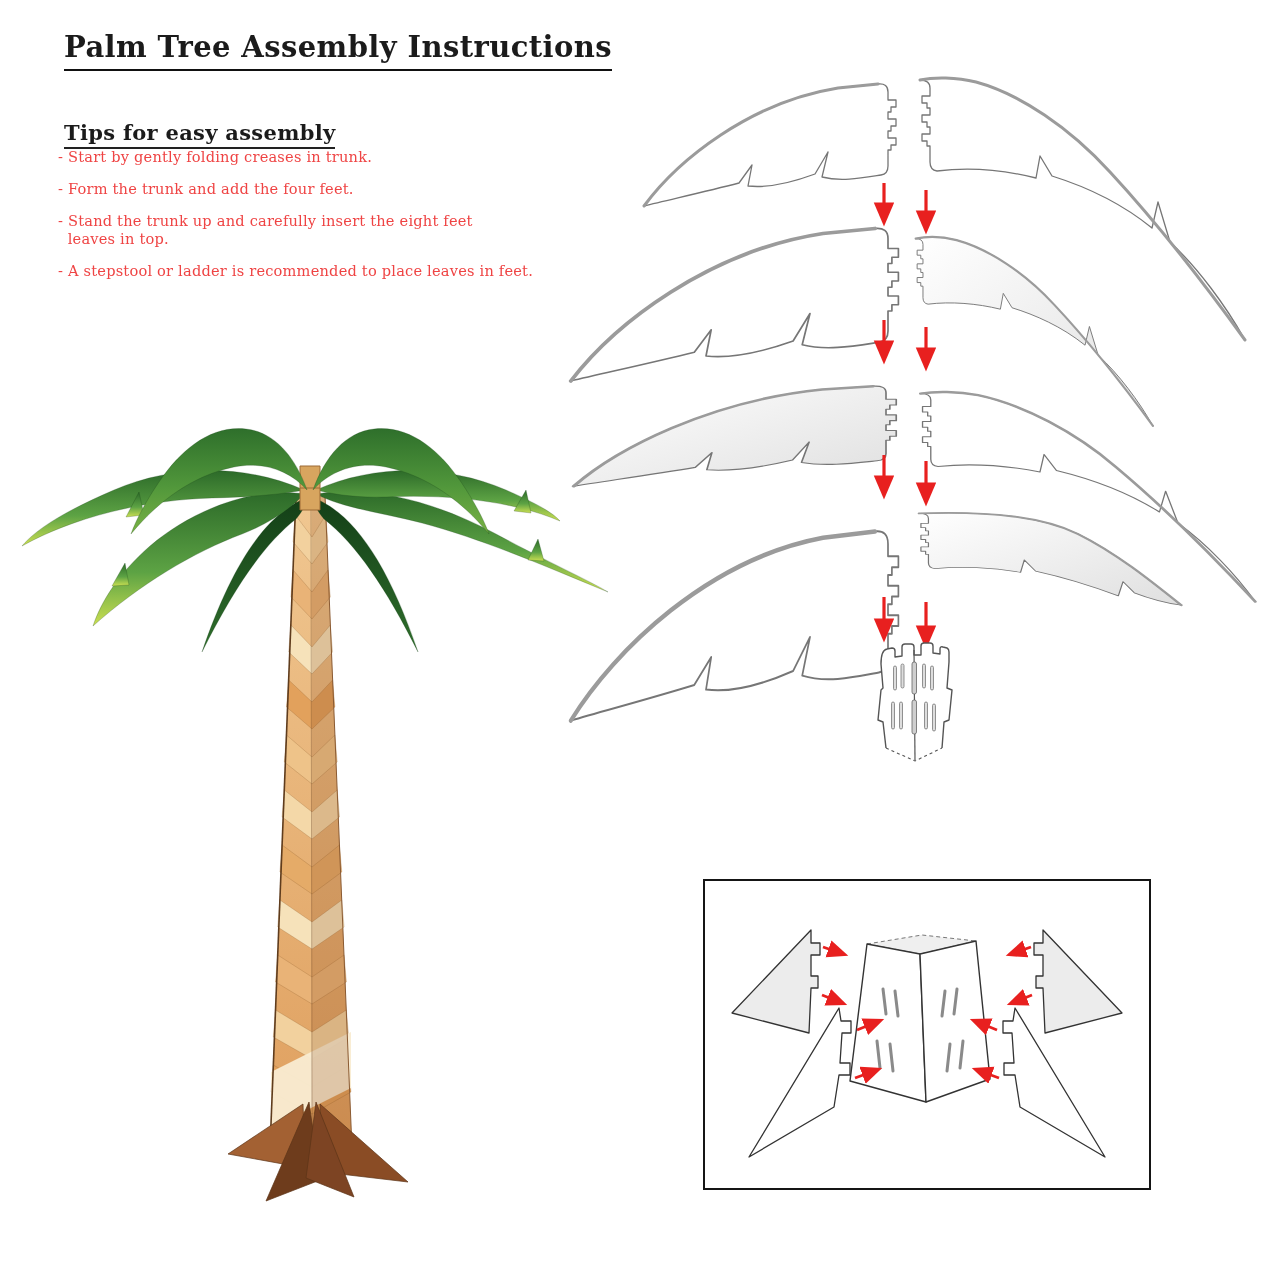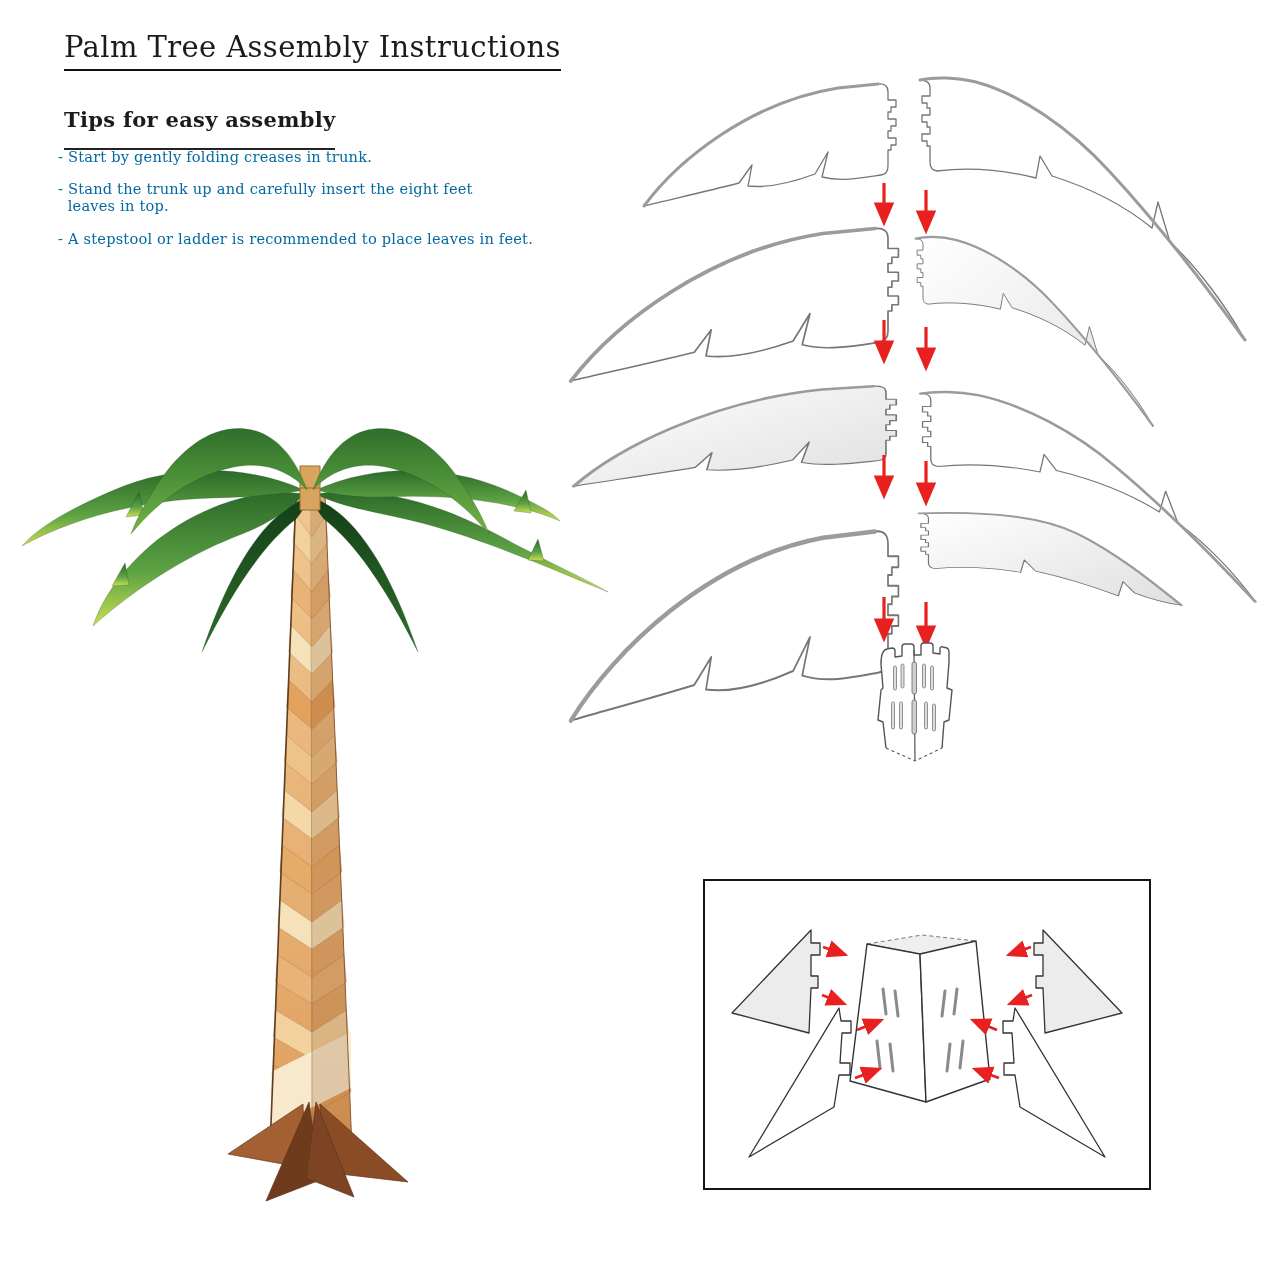--- a/index.html
+++ b/index.html
@@ -2,51 +2,52 @@
 <html><head>
 <meta charset="utf-8">
 <style>
   html,body{margin:0;padding:0;}
   body{
     width:1280px;height:1280px;background:#ffffff;overflow:hidden;position:relative;
     font-family:"DejaVu Serif","Liberation Serif",serif;color:#1b1b1b;
   }
   .abs{position:absolute;}
   #title{
-    left:64px;top:30px;font-size:29px;font-weight:normal;letter-spacing:.4px;
+    left:64px;top:30px;font-size:29px;font-weight:bold;letter-spacing:.4px;
     border-bottom:2px solid #111;padding-bottom:5px;display:inline-block;
   }
   #tips-heading{
-    left:64px;top:107px;font-size:21px;font-weight:bold;letter-spacing:.3px;
-    border-bottom:2px solid #222;padding-bottom:16px;display:inline-block;
+    left:64px;top:120px;font-size:21px;font-weight:bold;letter-spacing:.3px;
+    border-bottom:2px solid #222;padding-bottom:2px;display:inline-block;
   }
   #tips-list{left:58px;top:148px;width:480px;}
   .tip-item{
     font-size:14.6px;line-height:1.18;letter-spacing:.2px;margin-bottom:15px;
-    white-space:pre-wrap;color:#0369a1;
+    white-space:pre-wrap;color:#ef4444;
   }
   #tree-svg{left:8px;top:420px;width:640px;height:810px;}
   #leaves-svg{left:552px;top:48px;width:710px;height:730px;}
   #base-box{
     left:703px;top:879px;width:444px;height:307px;
     border:2px solid #151515;background:#fff;box-sizing:content-box;
   }
   #base-box svg{width:100%;height:100%;display:block;}
   svg{pointer-events:none;}
   .blade{stroke:#767676;stroke-width:1.3;stroke-linejoin:round;}
   .accent{fill:none;stroke:#9b9b9b;stroke-width:3;stroke-linecap:round;}
 </style>
 </head>
 <body>
 
 <div id="title" class="abs">Palm Tree Assembly Instructions</div>
 
 <div id="tips-heading" class="abs">Tips for easy assembly</div>
 <div id="tips-list" class="abs">
   <div class="tip-item">- Start by gently folding creases in trunk.</div>
+  <div class="tip-item">- Form the trunk and add the four feet.</div>
   <div class="tip-item">- Stand the trunk up and carefully insert the eight feet
   leaves in top.</div>
   <div class="tip-item">- A stepstool or ladder is recommended to place leaves in feet.</div>
 </div>
 
 <svg id="leaves-svg" class="abs" viewBox="0 0 710 730">
   <defs>
     <linearGradient id="grayBlade" x1="0" y1="0" x2="1" y2="1">
       <stop offset="0" stop-color="#ffffff"></stop>
         <stop offset="1" stop-color="#dfdfdf"></stop>

